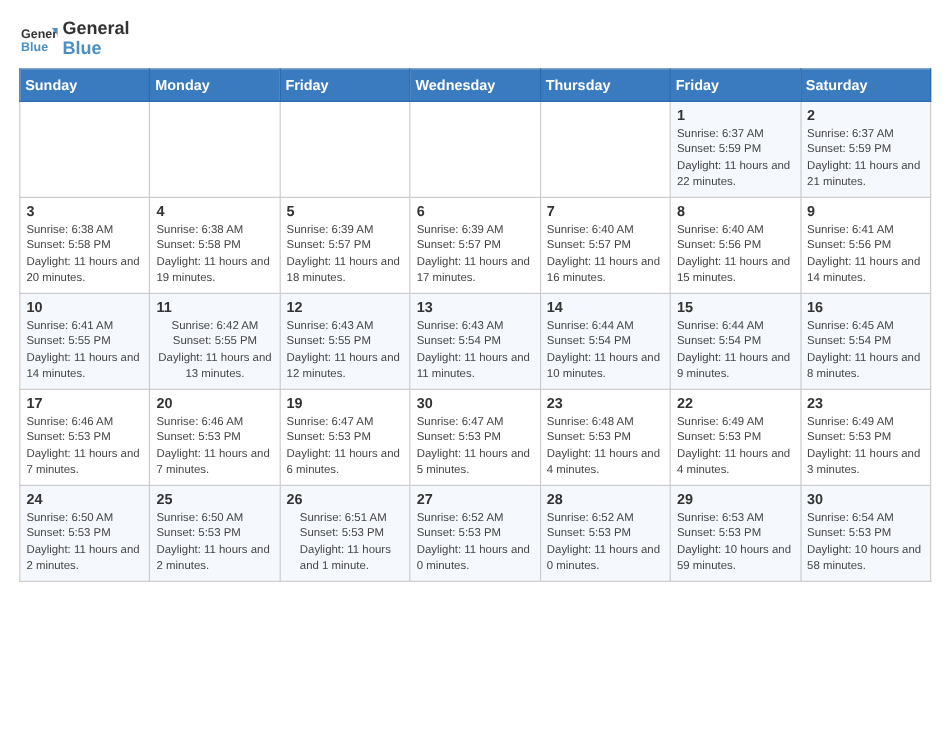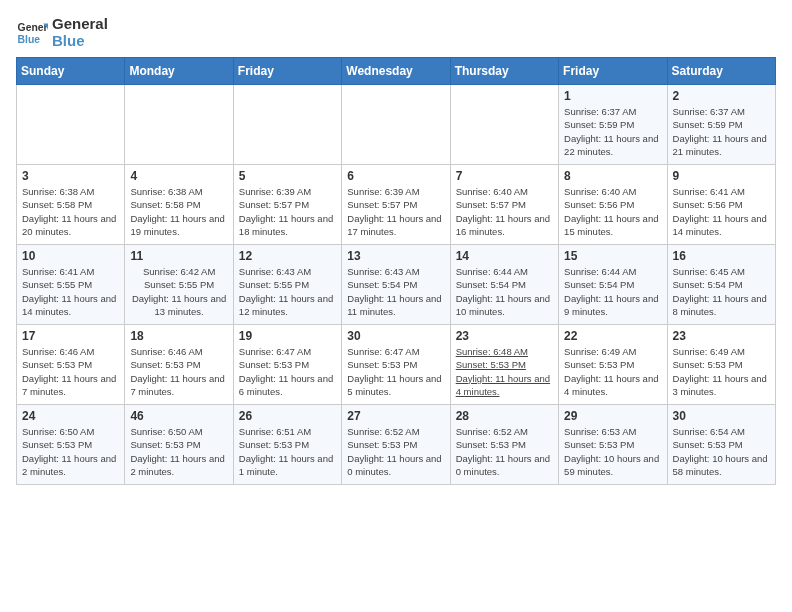--- a/index.html
+++ b/index.html
@@ -224,40 +224,40 @@
         </td>
       </tr>
       <tr>
         <td>
           <span class="day-number">17</span>
           <div class="day-info" style="white-space: pre-line;">Sunrise: 6:46 AM
 Sunset: 5:53 PM
 Daylight: 11 hours and 7 minutes.</div>
         </td>
         <td>
-          <span class="day-number">18</span>
+          <span class="day-number">20</span>
           <div class="day-info" style="white-space: pre-line;">Sunrise: 6:46 AM
 Sunset: 5:53 PM
 Daylight: 11 hours and 7 minutes.</div>
         </td>
         <td>
           <span class="day-number">19</span>
           <div class="day-info" style="white-space: pre-line;">Sunrise: 6:47 AM
 Sunset: 5:53 PM
 Daylight: 11 hours and 6 minutes.</div>
         </td>
         <td>
           <span class="day-number">30</span>
           <div class="day-info" style="white-space: pre-line;">Sunrise: 6:47 AM
 Sunset: 5:53 PM
 Daylight: 11 hours and 5 minutes.</div>
         </td>
         <td>
           <span class="day-number">23</span>
-          <div class="day-info" style="white-space: pre-line; text-decoration: underline;">Sunrise: 6:48 AM
+          <div class="day-info" style="white-space: pre-line;">Sunrise: 6:48 AM
 Sunset: 5:53 PM
 Daylight: 11 hours and 4 minutes.</div>
         </td>
         <td>
           <span class="day-number">22</span>
           <div class="day-info" style="white-space: pre-line;">Sunrise: 6:49 AM
 Sunset: 5:53 PM
 Daylight: 11 hours and 4 minutes.</div>
         </td>
         <td>
@@ -268,28 +268,28 @@
         </td>
       </tr>
       <tr>
         <td>
           <span class="day-number">24</span>
           <div class="day-info" style="white-space: pre-line;">Sunrise: 6:50 AM
 Sunset: 5:53 PM
 Daylight: 11 hours and 2 minutes.</div>
         </td>
         <td>
-          <span class="day-number">46</span>
+          <span class="day-number">25</span>
           <div class="day-info" style="white-space: pre-line;">Sunrise: 6:50 AM
 Sunset: 5:53 PM
 Daylight: 11 hours and 2 minutes.</div>
         </td>
         <td>
           <span class="day-number">26</span>
-          <div class="day-info" style="white-space: pre-line;">Sunrise: 6:51 AM
+          <div class="day-info" style="white-space: pre-line; margin-left: 11px;">Sunrise: 6:51 AM
 Sunset: 5:53 PM
 Daylight: 11 hours and 1 minute.</div>
         </td>
         <td>
           <span class="day-number">27</span>
           <div class="day-info" style="white-space: pre-line;">Sunrise: 6:52 AM
 Sunset: 5:53 PM
 Daylight: 11 hours and 0 minutes.</div>
         </td>
         <td>

